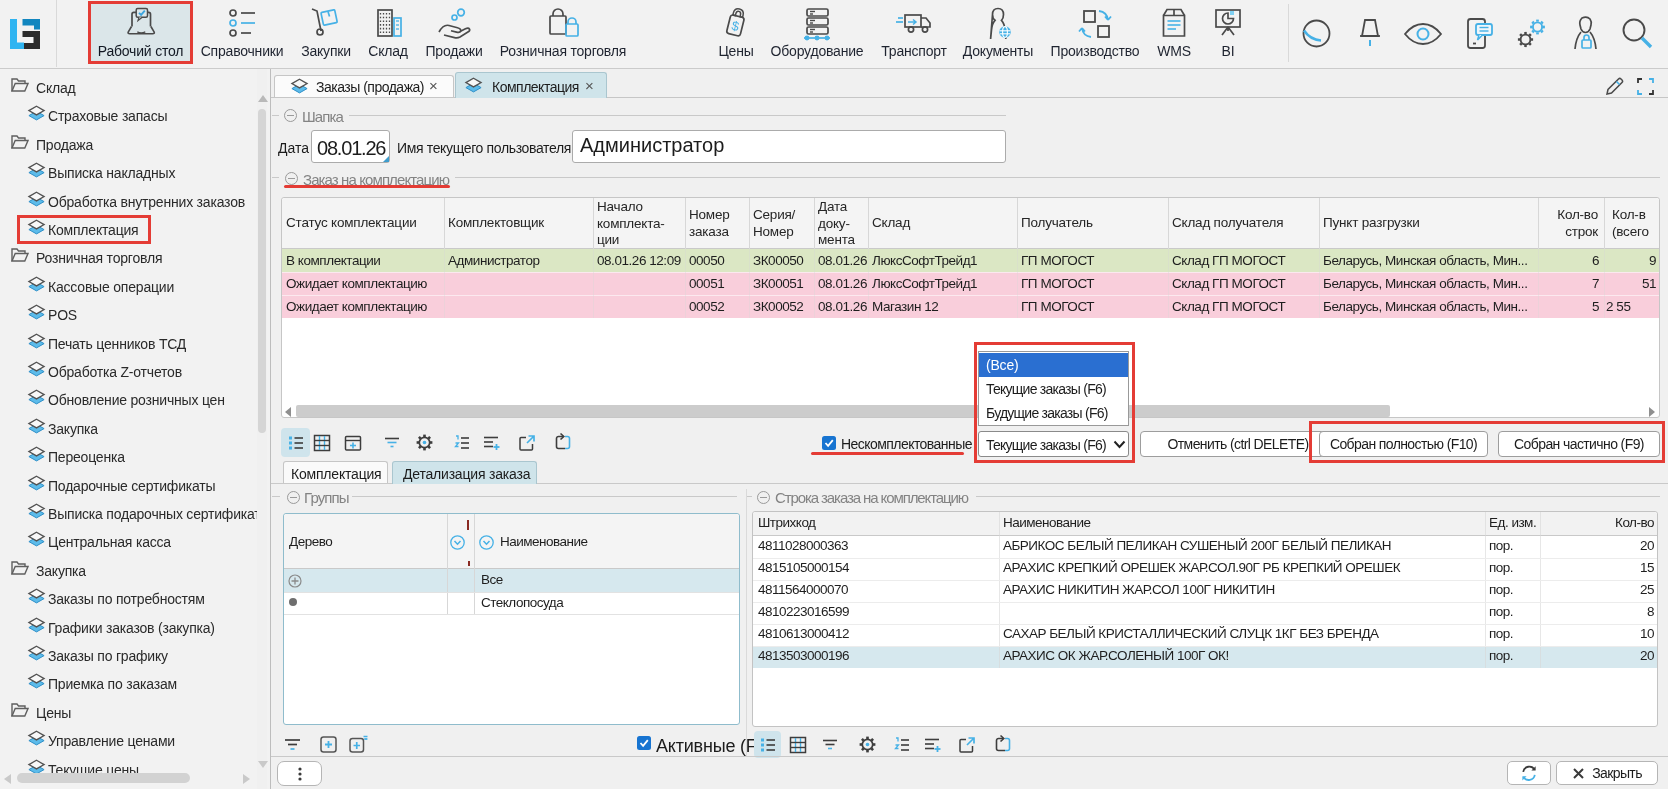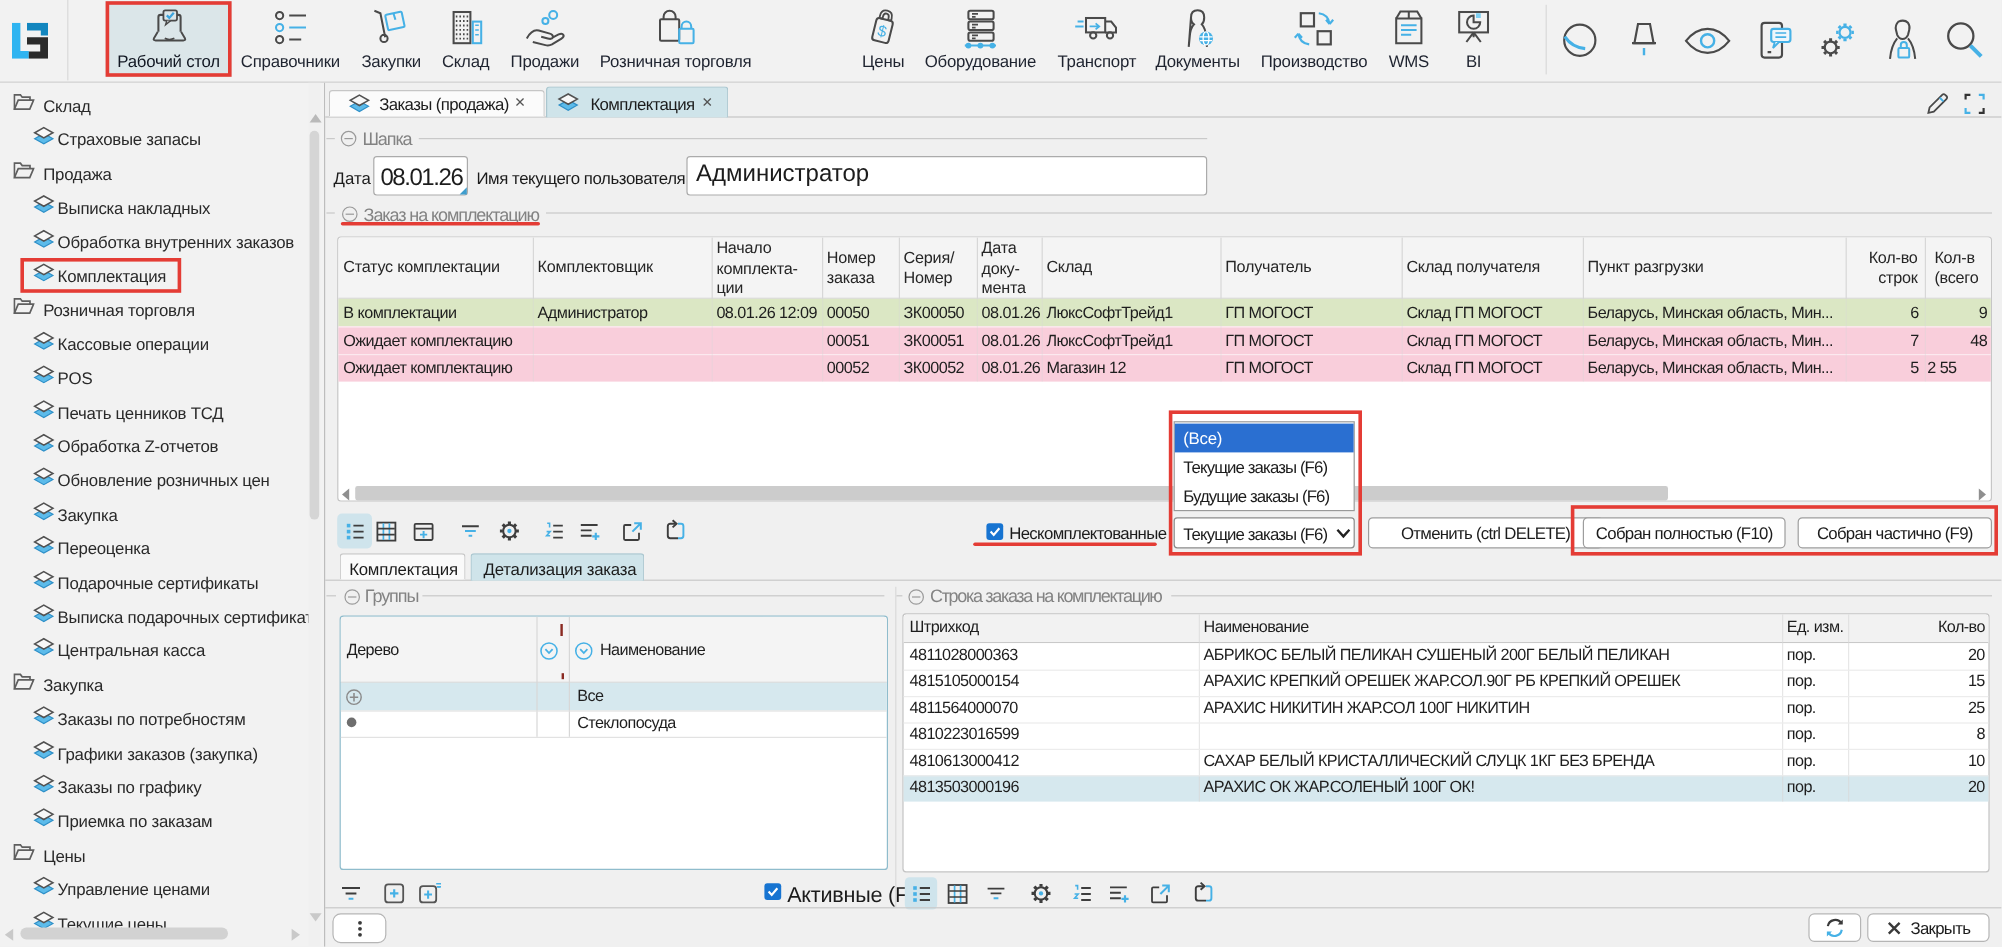--- a/index.html
+++ b/index.html
@@ -617,21 +617,21 @@
  <div class="td" style="left:1340px;top:51px;width:34px;text-align:right">9</div>
  <div class="td" style="left:4px;top:74px">Ожидает комплектацию</div>
  <div class="td" style="left:407px;top:74px">00051</div>
  <div class="td" style="left:471px;top:74px">ЗК00051</div>
  <div class="td" style="left:536px;top:74px">08.01.26</div>
  <div class="td" style="left:590px;top:74px">ЛюксСофтТрейд1</div>
  <div class="td" style="left:739px;top:74px">ГП МОГОСТ</div>
  <div class="td" style="left:890px;top:74px">Склад ГП МОГОСТ</div>
  <div class="td" style="left:1041px;top:74px">Беларусь, Минская область, Мин...</div>
  <div class="td" style="left:1217px;top:74px;width:100px;text-align:right">7</div>
- <div class="td" style="left:1332px;top:74px;width:42px;text-align:right">48</div>
+ <div class="td" style="left:1332px;top:74px;width:42px;text-align:right">51</div>
  <div class="td" style="left:4px;top:97px">Ожидает комплектацию</div>
  <div class="td" style="left:407px;top:97px">00052</div>
  <div class="td" style="left:471px;top:97px">ЗК00052</div>
  <div class="td" style="left:536px;top:97px">08.01.26</div>
  <div class="td" style="left:590px;top:97px">Магазин 12</div>
  <div class="td" style="left:739px;top:97px">ГП МОГОСТ</div>
  <div class="td" style="left:890px;top:97px">Склад ГП МОГОСТ</div>
  <div class="td" style="left:1041px;top:97px">Беларусь, Минская область, Мин...</div>
  <div class="td" style="left:1217px;top:97px;width:100px;text-align:right">5</div>
  <div class="td" style="left:1324px;top:97px;width:50px;text-align:left">2 55</div>

